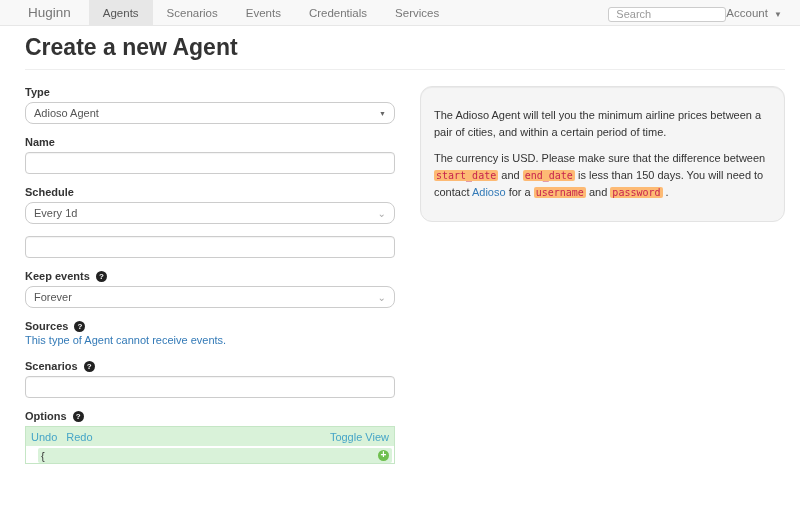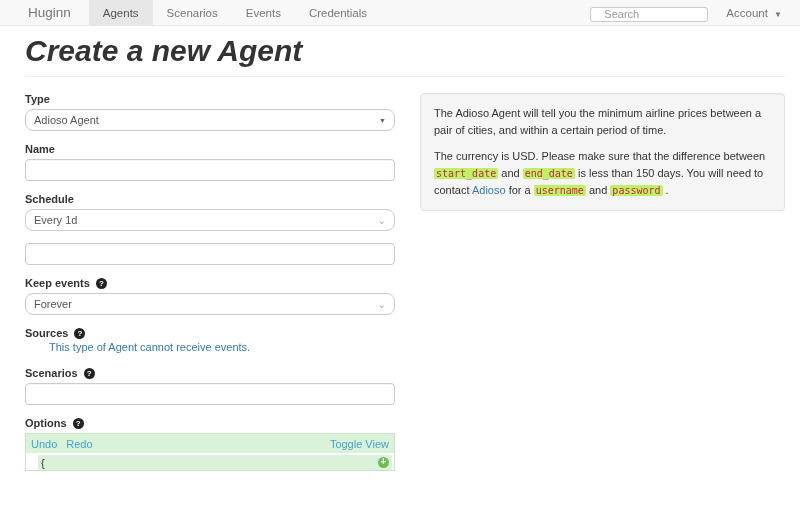--- a/index.html
+++ b/index.html
@@ -7,82 +7,83 @@
     font-family:"Liberation Sans", sans-serif; color:#333; }
 
   
   .navbar { height:26px; background:#f8f8f8; border-bottom:1px solid #e7e7e7;
     display:flex; align-items:flex-start; font-size:11.5px; }
   .brand { color:#777; font-size:13.5px; line-height:26px; padding:0 18px 0 28px; text-decoration:none; }
   .nav-item { color:#777; line-height:26px; padding:0 14px; cursor:pointer; }
   .nav-item.active { background:#e7e7e7; color:#555; }
   .nav-right { margin-left:auto; display:flex; align-items:center; padding-right:18px; }
   .search-input { width:118px; height:15px; border:1px solid #ccc; border-radius:3px;
-    font-size:11px; padding:0 13px; color:#555; outline:none; margin-right:18px;
+    font-size:11px; padding:0 7px; color:#555; outline:none; 
     font-family:"Liberation Sans", sans-serif; }
   .search-input::placeholder { color:#999; }
   .account { color:#777; line-height:26px; cursor:pointer; }
   .caret { font-size:8px; color:#777; margin-left:3px; }
 
   
   .container { padding:0 15px 0 25px; }
   .page-header { margin-top:8px; padding-bottom:8px; border-bottom:1px solid #eee; margin-bottom:16px; }
-  h2.page-title { font-size:30px; font-weight:bold; color:#333; letter-spacing:0;font-style:italic; }
+  h2.page-title { font-size:23px; font-weight:bold; color:#333; letter-spacing:0; }
 
   .columns { display:flex; }
   .form-col { width:370px; flex:none; }
   .help-col { margin-left:25px; flex:1; }
 
   .form-group { margin-bottom:12px; }
   label.ctl { display:block; font-size:11px; font-weight:bold; color:#333; margin-bottom:4px; }
   .help-badge { display:inline-block; width:11px; height:11px; background:#222; color:#fff;
     border-radius:50%; font-size:8px; line-height:11px; text-align:center; font-weight:bold;
     vertical-align:1px; margin-left:3px; }
 
   .text-input { width:100%; height:22px; border:1px solid #ccc; border-radius:4px;
     font-size:11px; padding:0 8px; color:#555; outline:none;
     box-shadow:inset 0 1px 1px rgba(0,0,0,.05); font-family:"Liberation Sans", sans-serif; }
   .select-box { width:100%; height:22px; border:1px solid #ccc; border-radius:8px;
     font-size:11px; color:#555; background:#fff; display:flex; align-items:center;
     padding:8px 8px; position:relative; cursor:pointer; }
   .select-arrow { position:absolute; right:8px; color:#555; font-size:8px; }
   .select-chevron { position:absolute; right:8px; color:#aaa; font-size:10px; }
 
-  .sources-note { font-size:11px; color:#337ab7; margin-top:2px;margin-left:24px; }
+  .sources-note { font-size:11px; color:#337ab7; margin-top:2px; }
 
   
   .json-editor { border:1px solid #c5e6c5; background:#fff; }
   .je-header { background:#d9f2d9; height:19px; display:flex; align-items:center;
     padding:0 5px; font-size:11px; }
   .je-link { color:#46a5c7; cursor:pointer; margin-right:9px; text-decoration:none; }
   .je-toggle { margin-left:auto; margin-right:0; }
   .je-body { padding:2px 2px 0 2px; background:#fff; }
   .je-root-row { margin-left:10px; background:#d9f2d9; border-radius:2px; height:15px;
     display:flex; align-items:center; padding:0 3px; font-size:11px; color:#333; }
   .je-add { margin-left:auto; width:11px; height:11px; border-radius:50%; background:#6fbf4f;
     color:#fff; font-size:10px; line-height:10px; text-align:center; font-weight:bold; cursor:pointer; }
 
   
-  .well { background:#f5f5f5; border:1px solid #e3e3e3; border-radius:4px;
-    padding:11px 13px; font-size:11px; line-height:1.55; color:#333;
+  .well { background:#f5f5f5; border:1px solid #e3e3e3; border-radius:12px;
+    padding:20px 13px; font-size:11px; line-height:1.55; color:#333;
     box-shadow:inset 0 1px 1px rgba(0,0,0,.05); }
   .well p + p { margin-top:9px; }
   .code { font-family:"DejaVu Sans Mono", monospace; font-size:10px; color:#c7254e;
-    background:#bef264; padding:0 2px; border-radius:2px; }
+    background:#fdba74; padding:0 2px; border-radius:2px; }
   .well a { color:#337ab7; text-decoration:none; cursor:pointer; }
 </style>
 </head>
 <body>
 
 <div class="navbar">
   <a class="brand">Huginn</a>
   <div class="nav-item active">Agents</div>
   <div class="nav-item">Scenarios</div>
   <div class="nav-item">Events</div>
   <div class="nav-item">Credentials</div>
+  <div class="nav-item">Services</div>
   <div class="nav-right">
     <input class="search-input" placeholder="Search" style="">
     <div class="account">
       <span>Account</span>
       <span class="caret">▼</span>
     </div>
   </div>
 </div>
 
 <div class="container">

